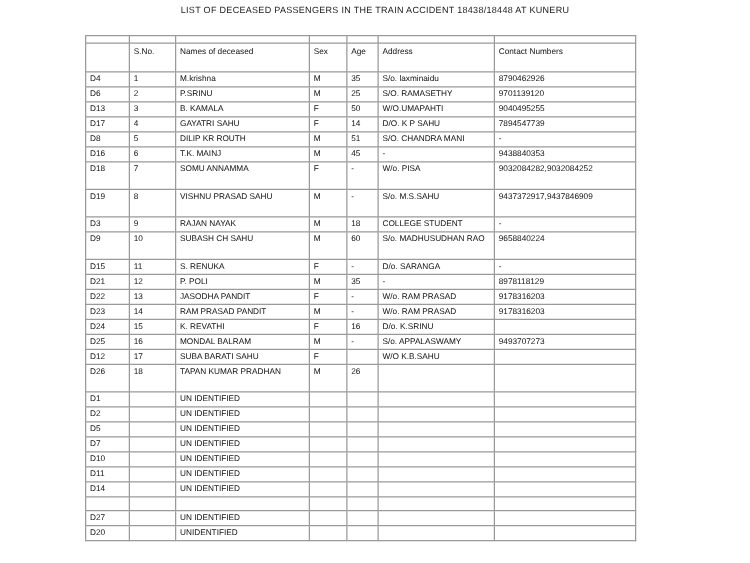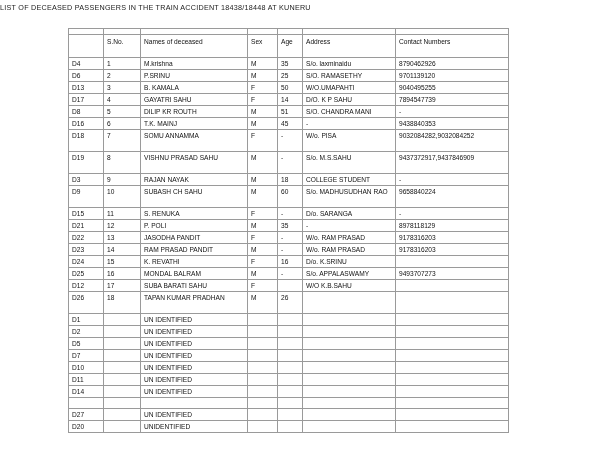--- a/index.html
+++ b/index.html
@@ -13,21 +13,21 @@
     overflow: hidden;
     font-family: "Liberation Sans", sans-serif;
     color: #000000;
     position: relative;
   }
   #doc-title {
     position: absolute;
     top: 3px;
     left: 0;
     width: 600px;
-    text-align: left;
+    text-align: center;
     font-size: 7.2px;
     letter-spacing: 0.25px;
     color: #1a1a1a;
     white-space: nowrap;
   }
   #table-wrap {
     position: absolute;
     left: 68px;
     top: 28px;
     width: 440px;

